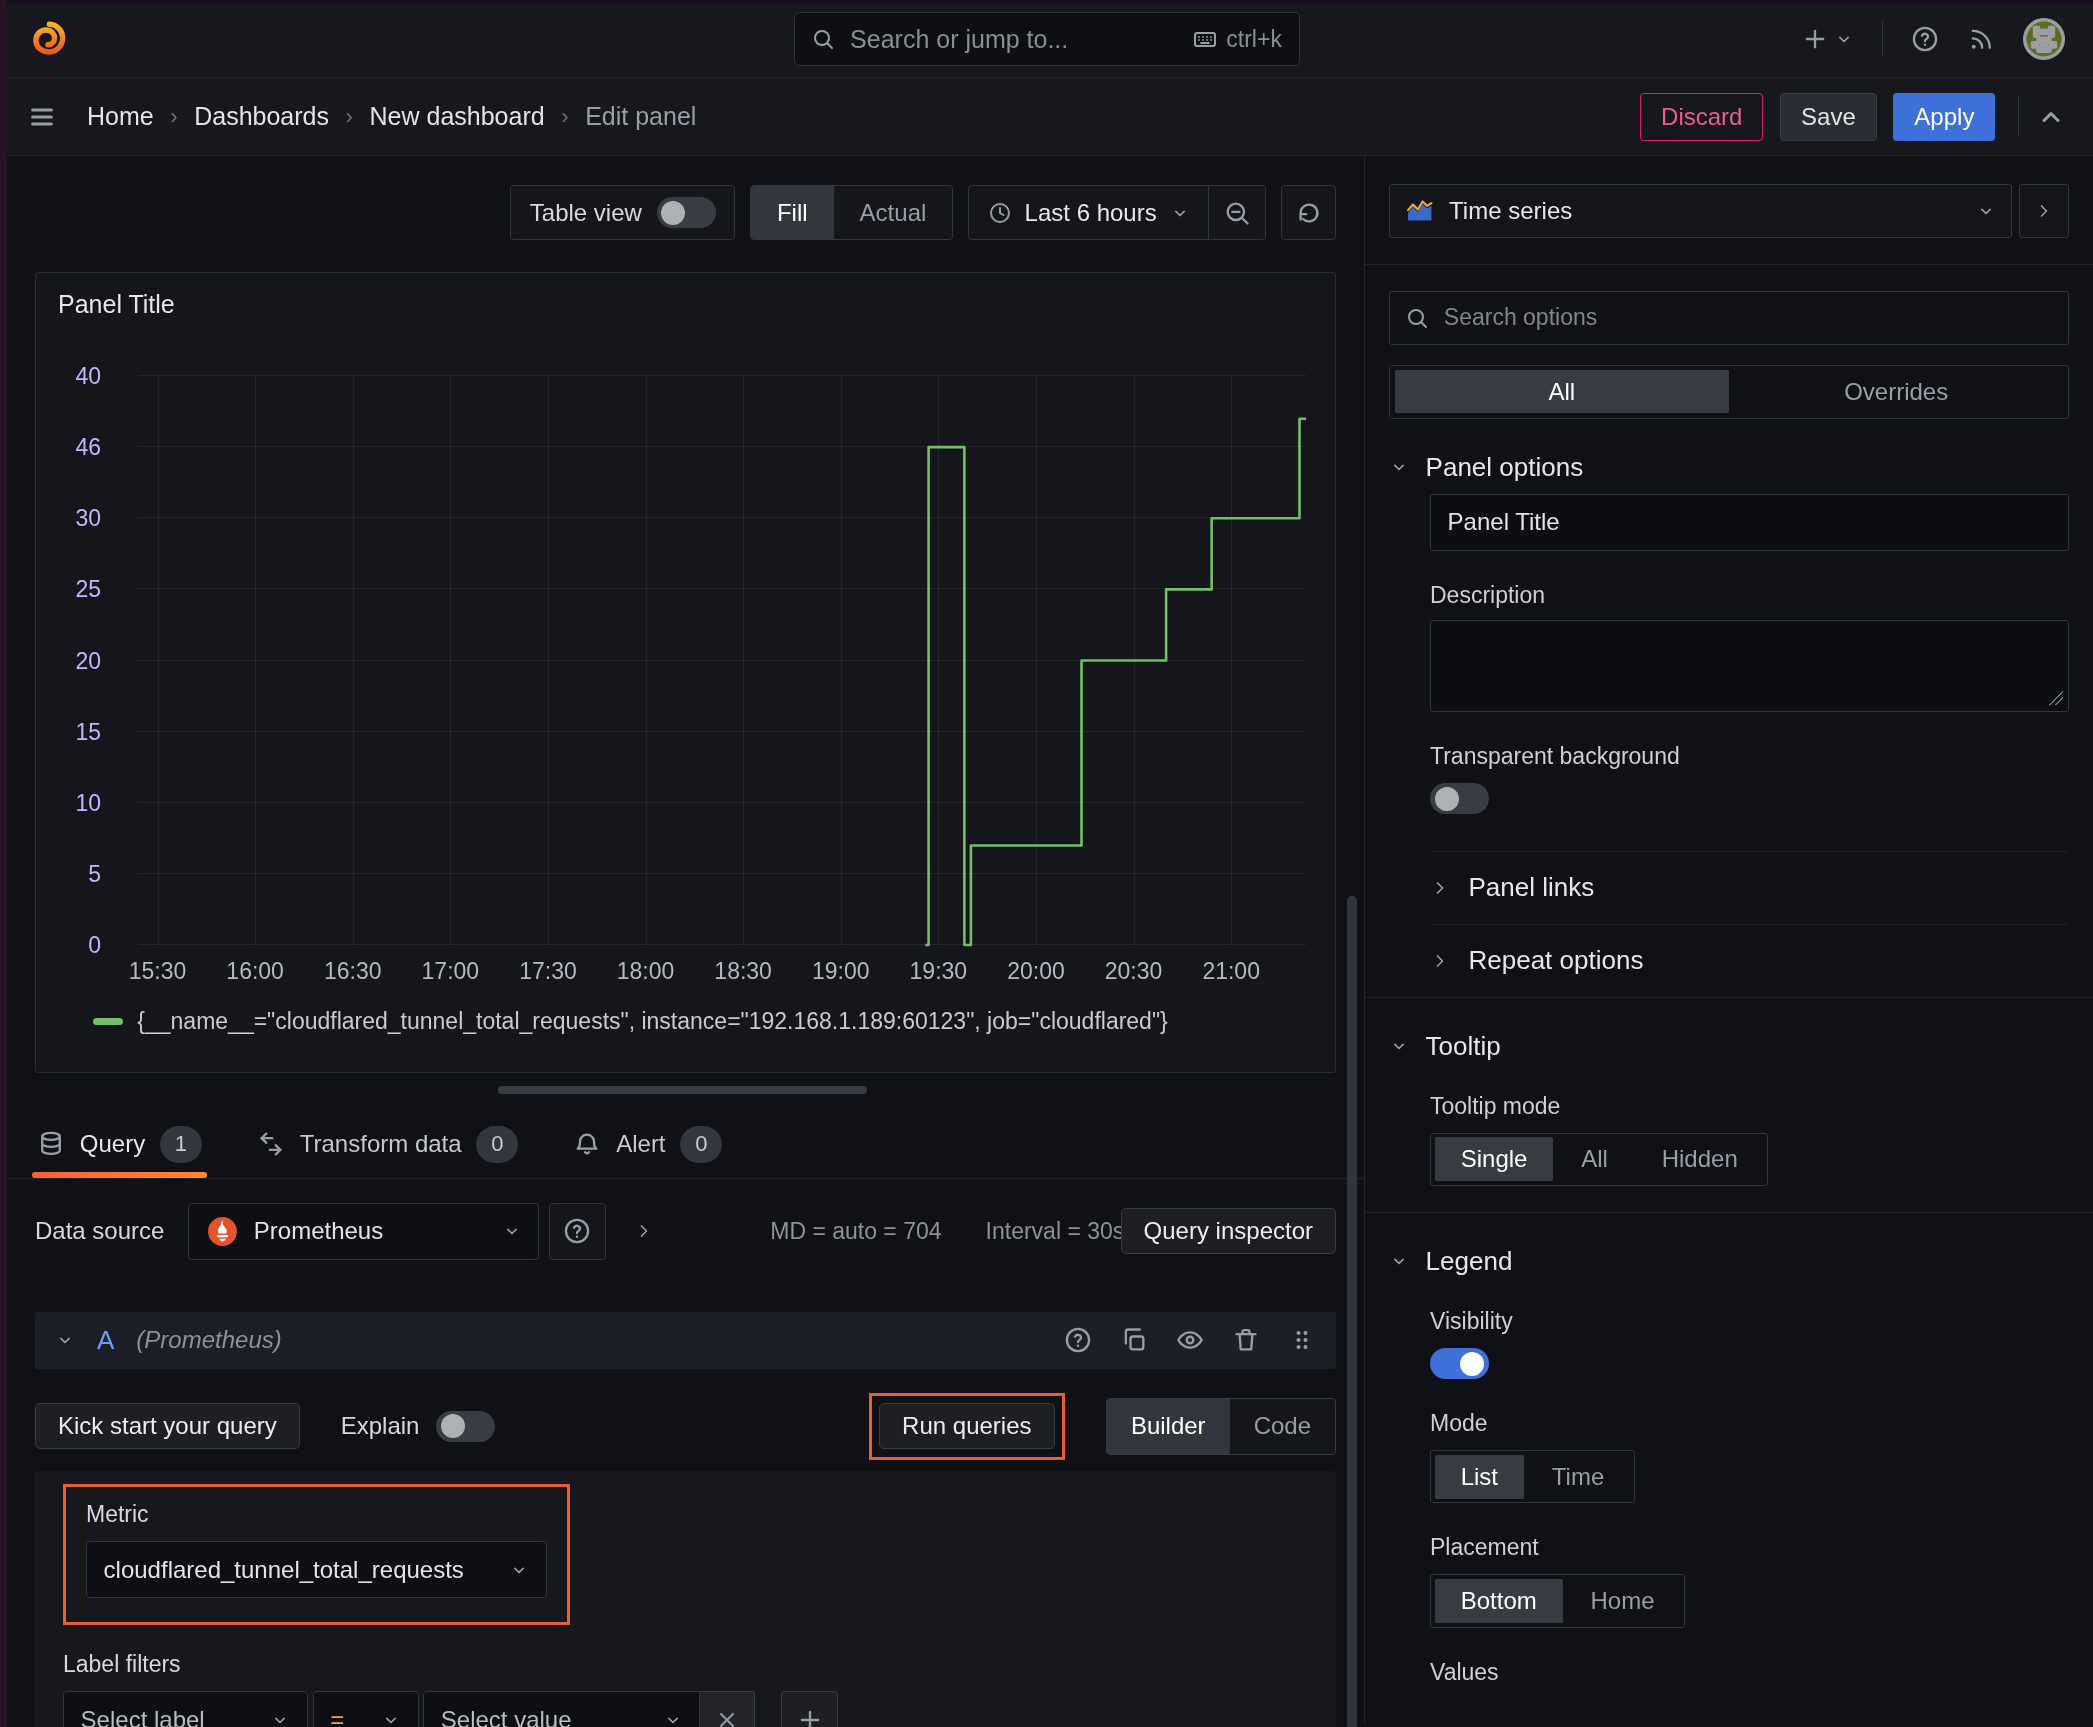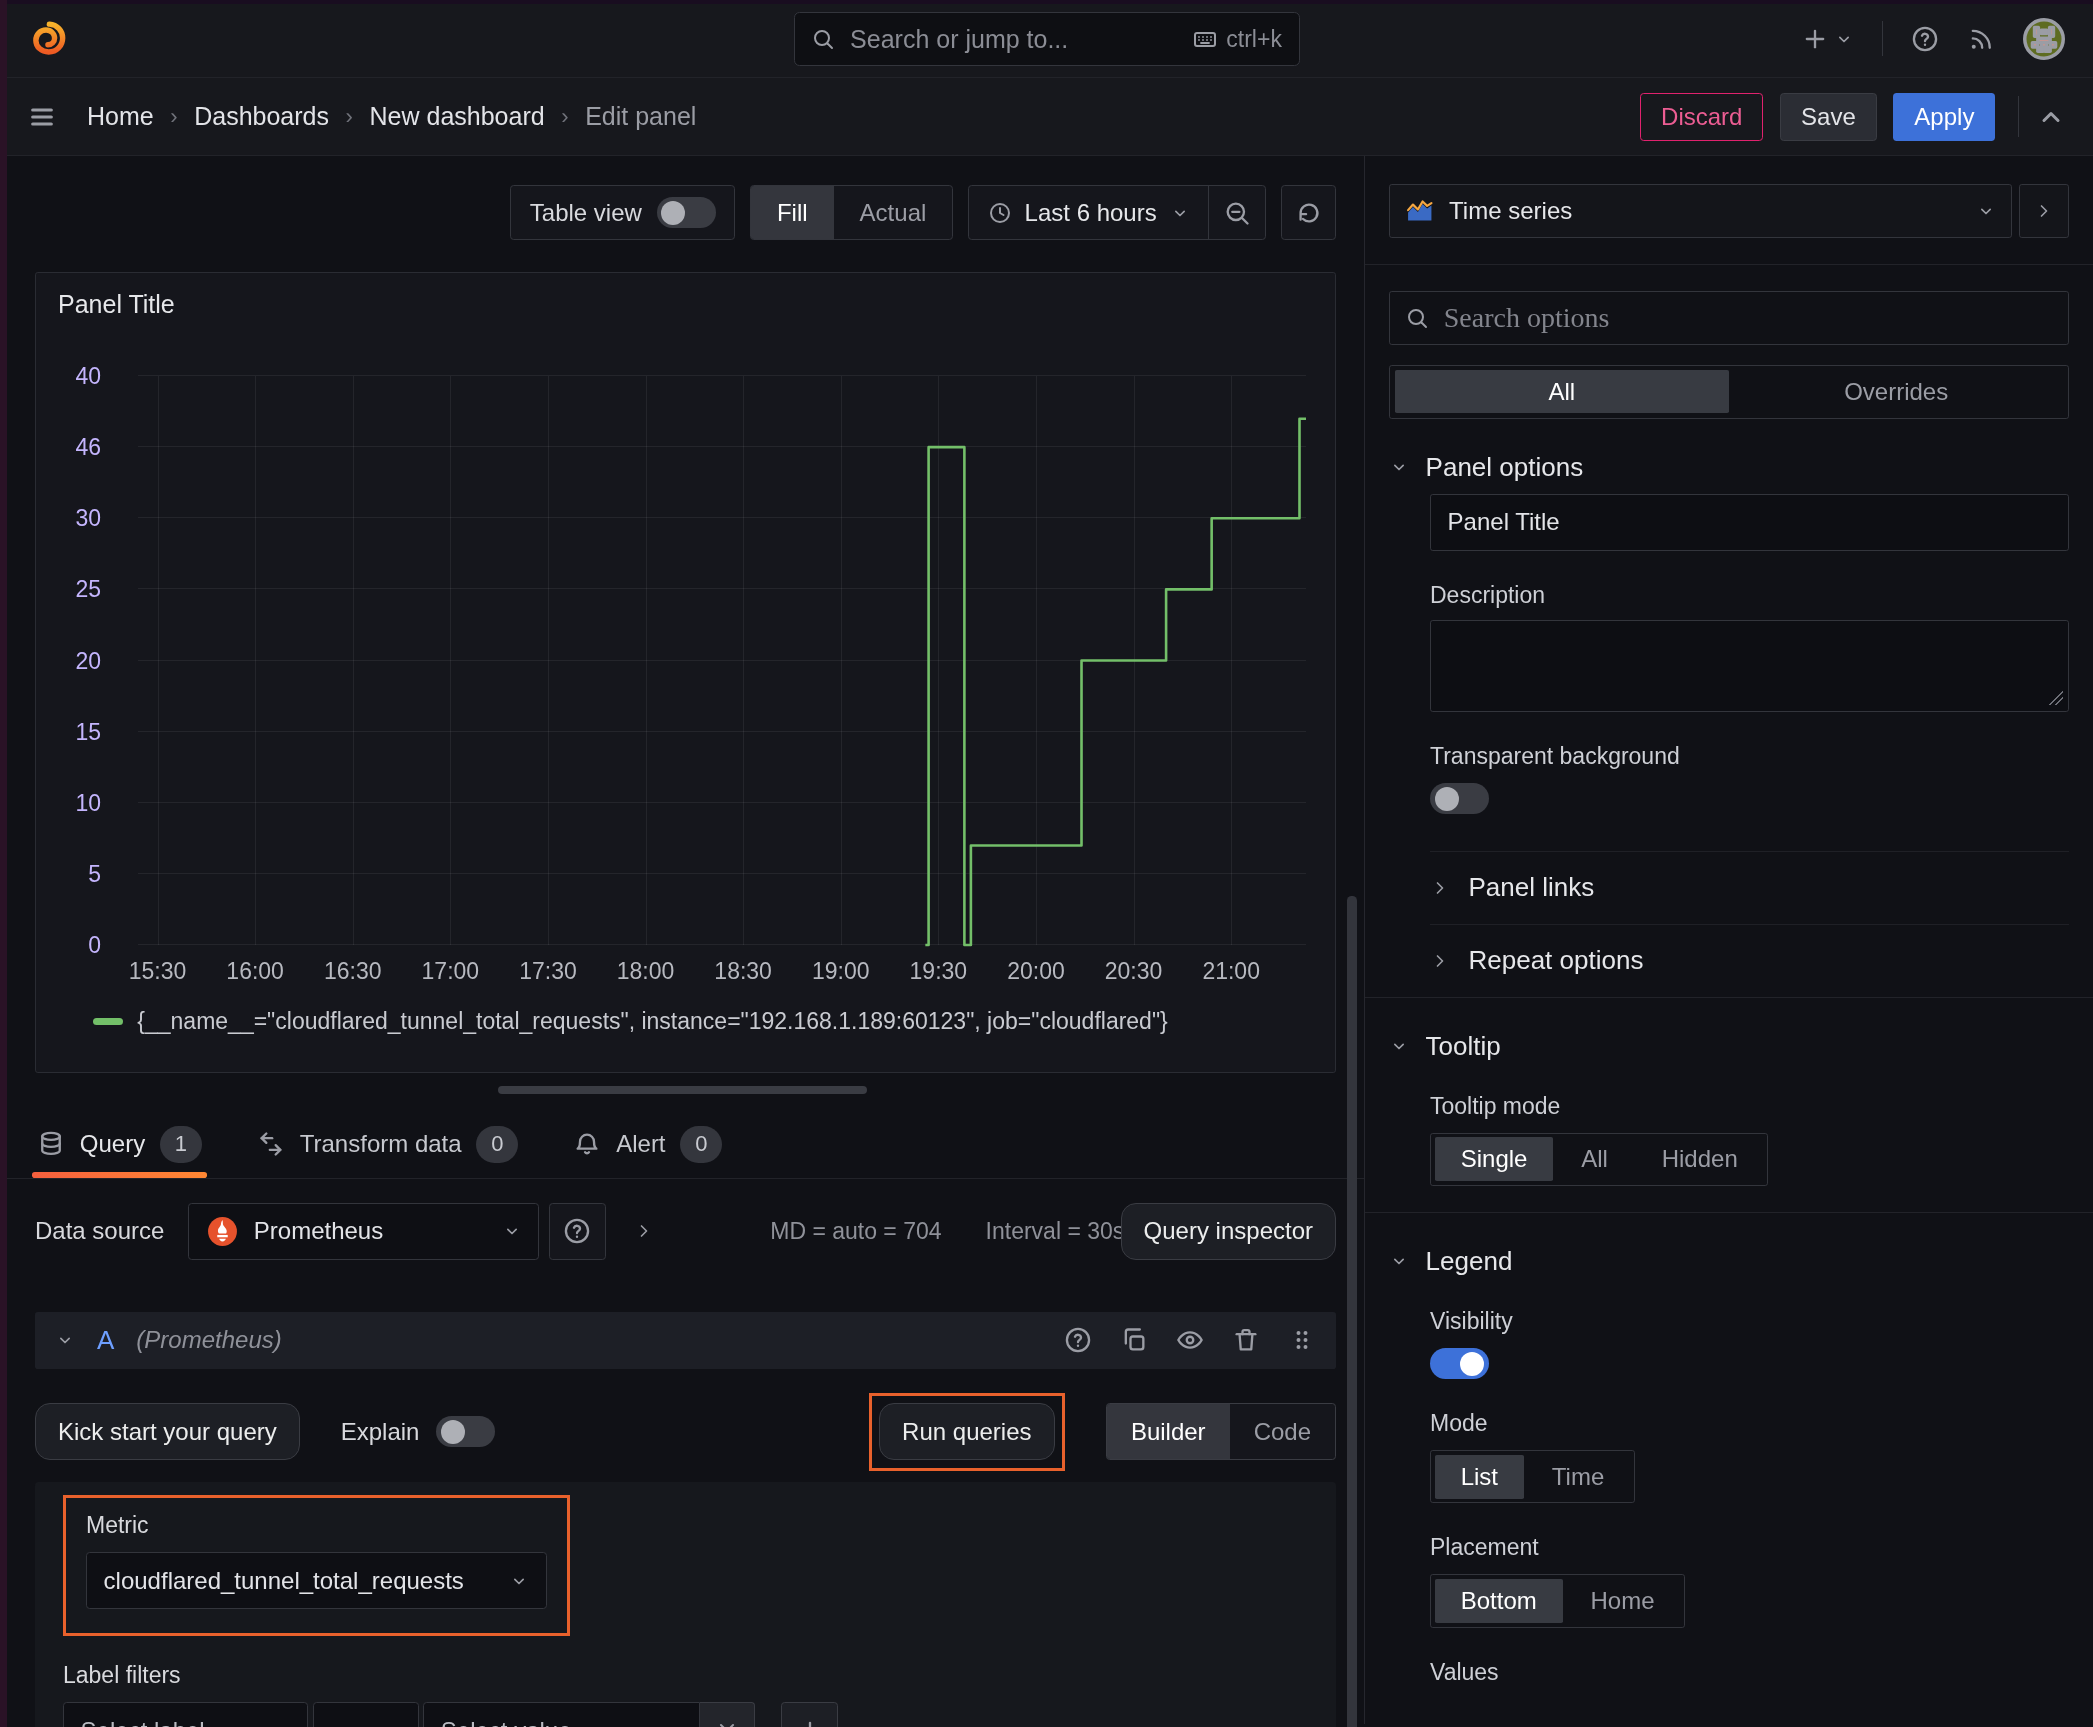--- a/index.html
+++ b/index.html
@@ -92,21 +92,21 @@
   
   .query-section{padding:24px 28px 0 35px;}
   .ds-row{display:flex;align-items:center;}
   .ds-label{margin-right:24px;color:#d8d9dd;}
   .select{height:57px;border:0.9px solid #33353c;border-radius:3.7px;background:#0e0f14;display:flex;align-items:center;padding:0 16.6px;gap:14.8px;color:#e3e4e8;}
   .ds-select{width:351px;}
   .grow{flex:1;}
   .help-btn{width:57px;height:57px;border:0.9px solid #33353c;border-radius:3.7px;display:flex;align-items:center;justify-content:center;margin-left:9.2px;background:#15161c;}
   .ds-caret{margin-left:28px;}
   .ds-stats{margin-left:auto;display:flex;gap:44px;color:#8f9199;font-size:23px;align-items:center;}
-  .btn-secondary{height:57px;border:0.9px solid #3a3c43;border-radius:15px;background:#1d1f25;color:#eceded;padding:0 22px;display:inline-flex;align-items:center;font-size:24px;font-family:inherit;}
+  .btn-secondary{height:46px;border:0.9px solid #3a3c43;border-radius:5px;background:#1d1f25;color:#eceded;padding:0 22px;display:inline-flex;align-items:center;font-size:24px;font-family:inherit;}
   .inspector-btn{margin-left:-3.7px;position:relative;z-index:2;}
 
   .qrow-header{margin-top:52px;height:57px;background:#1d1f26;border-radius:2.8px;display:flex;align-items:center;padding:0 20px;gap:22px;}
   .refid{color:#6e9fff;font-weight:500;font-size:26px;}
   .refnote{font-style:italic;color:#8f9199;}
   .qrow-icons{margin-left:auto;display:flex;align-items:center;gap:28px;}
 
   .actions-row{margin-top:24px;display:flex;align-items:center;}
   .explain{margin-left:41px;display:flex;align-items:center;gap:16.6px;color:#d8d9dd;}
   .annot{border:3.7px solid #e8612c;}
@@ -128,21 +128,21 @@
   .x-btn{width:55px;height:57px;border:0.9px solid #3a3c43;border-left:none;border-radius:0 3.7px 3.7px 0;background:#23252b;display:flex;align-items:center;justify-content:center;}
   .plus-btn{margin-left:26px;width:57px;height:57px;border:0.9px solid #3a3c43;border-radius:3.7px;background:#1d1f25;display:flex;align-items:center;justify-content:center;}
   .main-scrollbar{position:absolute;right:7.4px;top:740px;width:9.2px;height:923px;border-radius:4.6px;background:#33353c;}
 
   
   .viz-row{display:flex;gap:7.4px;}
   .viz-picker{flex:1;height:54px;border:0.9px solid #33353c;border-radius:2.8px;background:#14151a;display:flex;align-items:center;padding:0 14.8px;gap:14.8px;color:#e6e7ea;}
   .pane-toggle{width:50px;height:54px;border:0.9px solid #33353c;border-radius:2.8px;display:flex;align-items:center;justify-content:center;background:#14151a;}
   .pane-divider{height:0.9px;background:#222329;margin:26px -24px 0;}
   .opt-search{margin-top:26px;height:54px;border:0.9px solid #33353c;border-radius:2.8px;display:flex;align-items:center;padding:0 14.8px;gap:13px;background:#101116;}
-  .opt-search input{flex:1;background:transparent;border:none;outline:none;color:#9b9da5;font-size:28px;font-family:Liberation Serif, serif;min-width:0;}
+  .opt-search input{flex:1;background:transparent;border:none;outline:none;color:#9b9da5;font-size:23px;font-family:Liberation Sans, sans-serif;min-width:0;}
   .opt-search input::placeholder{color:#83858d;}
   .radio-bar{margin-top:20px;height:54px;border:0.9px solid #33353c;border-radius:2.8px;padding:4.6px;display:flex;}
   .radio-bar .seg{flex:1;display:flex;align-items:center;justify-content:center;border-radius:1.8px;color:#9b9da5;font-size:24px;}
   .radio-bar .seg.active{background:#383b42;color:#fff;}
 
   .section-header{display:flex;align-items:center;gap:16.6px;font-size:26px;color:#e6e7ea;font-weight:500;}
   .section-fields{margin-left:41px;}
   .opt-label{margin-top:31px;font-size:23px;color:#ced0d6;}
   .text-input{margin-top:11px;width:100%;height:57px;background:#0d0e13;border:0.9px solid #33353c;border-radius:2.8px;padding:0 16.6px;color:#e3e4e8;font-size:24px;font-family:inherit;outline:none;}
   .textarea{margin-top:11px;width:100%;height:92px;background:#0d0e13;border:0.9px solid #33353c;border-radius:2.8px;position:relative;}

